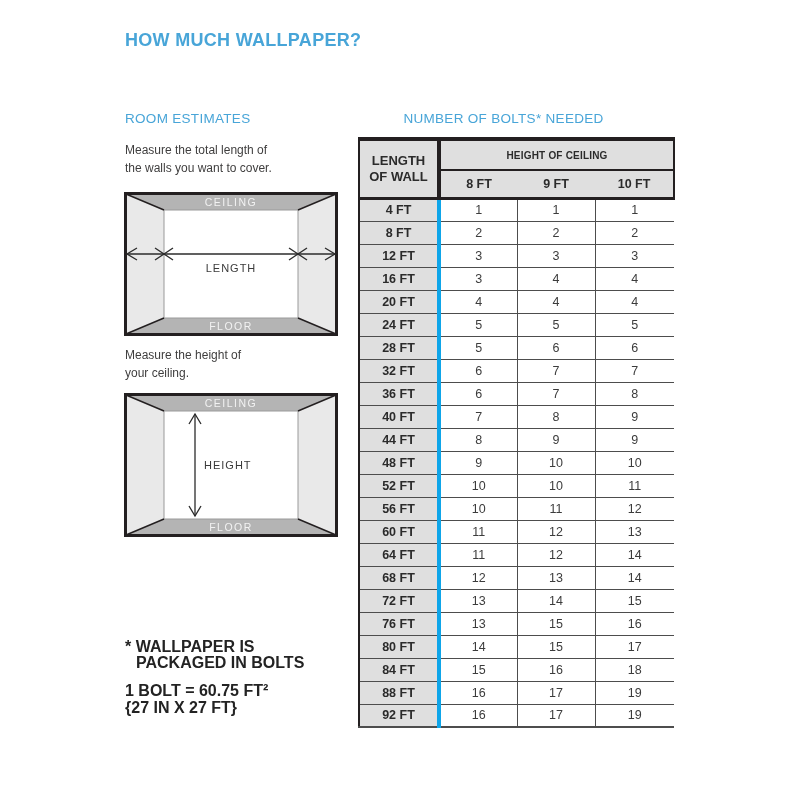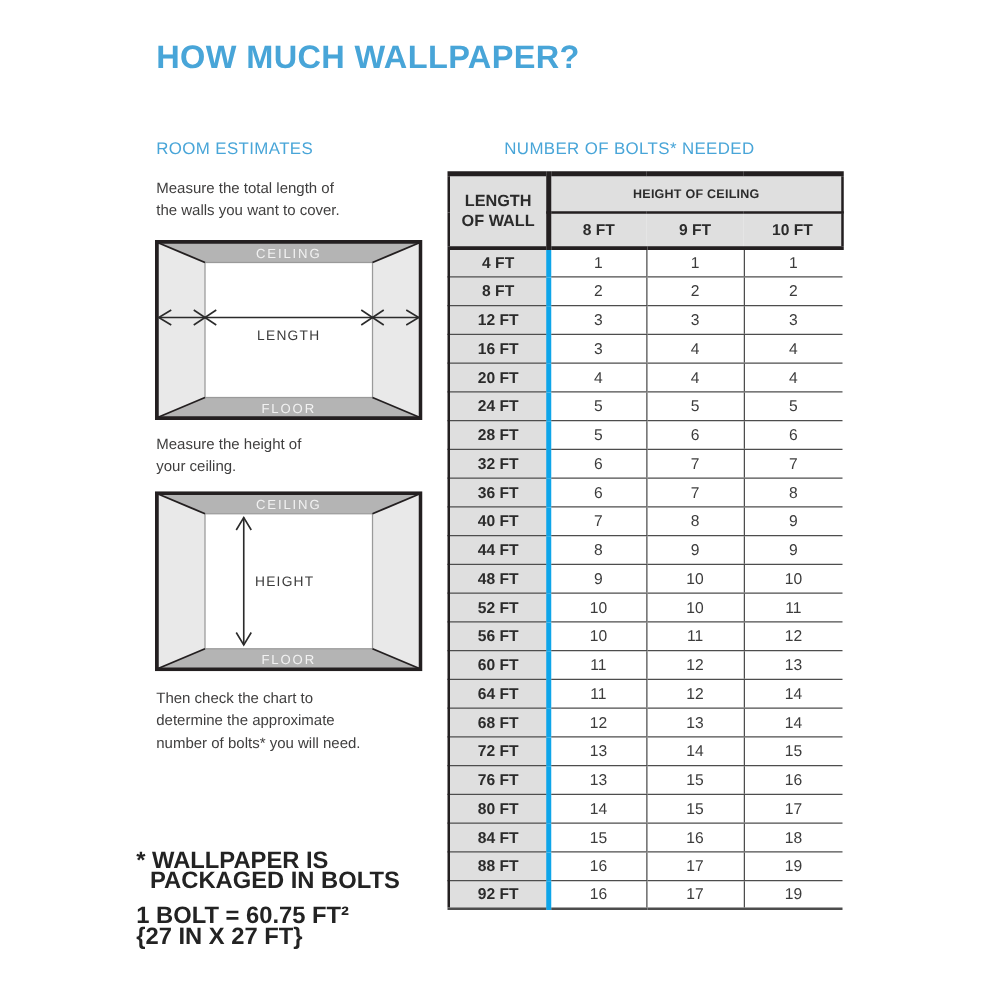--- a/index.html
+++ b/index.html
@@ -1,39 +1,39 @@
 <!DOCTYPE html>
 <html><head>
 <meta charset="utf-8">
 <style>
   * { margin: 0; padding: 0; box-sizing: border-box; }
   body { background: #ffffff; font-family: "Liberation Sans", "DejaVu Sans", sans-serif; }
   .poster { position: relative; width: 800px; height: 800px; background: #ffffff; overflow: hidden; }
 
   .page-title {
     position: absolute; left: 125px; top: 30px;
-    font-size: 26px; font-weight: bold; color: #48a5d8; letter-spacing: 0.3px;
+    font-size: 18px; font-weight: bold; color: #48a5d8; letter-spacing: 0.3px;
   }
   .section-heading {
     font-size: 13.5px; font-weight: normal; color: #48a5d8; letter-spacing: 0.3px;
   }
   .left-heading { position: absolute; left: 125px; top: 111px; }
   .table-caption { position: absolute; left: 346px; top: 111px; width: 315px; text-align: center; }
 
   .para {
     position: absolute; left: 125px;
     font-size: 12px; line-height: 18px; color: #3f3e3e; white-space: pre-line;
   }
   .para-step1 { top: 141px; }
   .para-step2 { top: 346px; }
   .para-step3 { top: 549px; }
 
   .footnote {
-    position: absolute; left: 109px;
-    font-size: 19px; line-height: 16px; font-weight: bold; color: #232323; margin-top: 42px;
+    position: absolute; left: 125px;
+    font-size: 16px; line-height: 16px; font-weight: bold; color: #232323;
   }
   .footnote-bolts { top: 639px; }
   .footnote-bolts .indent { padding-left: 11px; }
   .footnote-def { top: 682px; line-height: 17px; }
 
   .diagram { position: absolute; left: 124px; }
   .diagram-length { top: 192px; }
   .diagram-height { top: 393px; }
 
   
@@ -131,23 +131,20 @@
     <text x="107" y="14" text-anchor="middle" font-size="10.5" letter-spacing="1.5" fill="#f2f2f2">CEILING</text>
     <text x="107" y="138" text-anchor="middle" font-size="10.5" letter-spacing="1.5" fill="#f2f2f2">FLOOR</text>
     <g stroke="#2b2b2b" stroke-width="1.3" fill="none">
       <line x1="71" y1="21" x2="71" y2="123"></line>
       <polyline points="65,31 71,21 77,31"></polyline>
       <polyline points="65,113 71,123 77,113"></polyline>
     </g>
     <text x="80" y="76" text-anchor="start" font-size="11" letter-spacing="1" fill="#3a3a3a">HEIGHT</text>
   </svg>
 
-  <p class="para para-step3">Then check the chart to
-determine the approximate
-number of bolts* you will need.</p>
 
   <div class="footnote footnote-bolts">
     <div>* WALLPAPER IS</div>
     <div class="indent">PACKAGED IN BOLTS</div>
   </div>
 
   <div class="footnote footnote-def">
     <div>1 BOLT = 60.75 FT²</div>
     <div>{27 IN X 27 FT}</div>
   </div>

